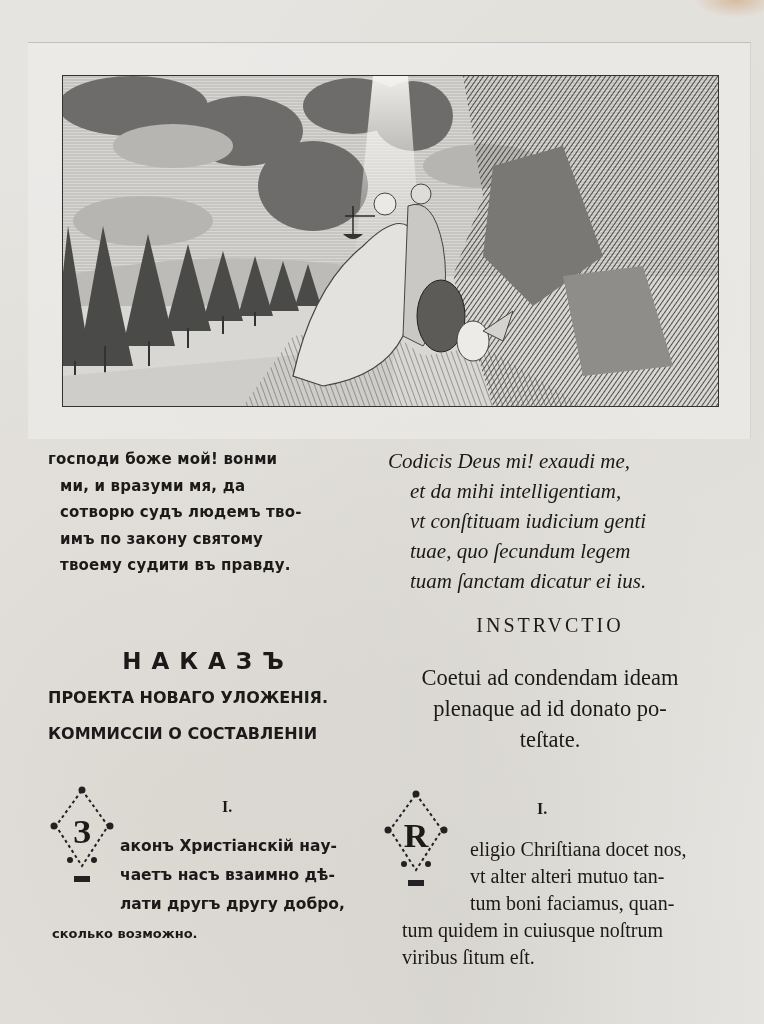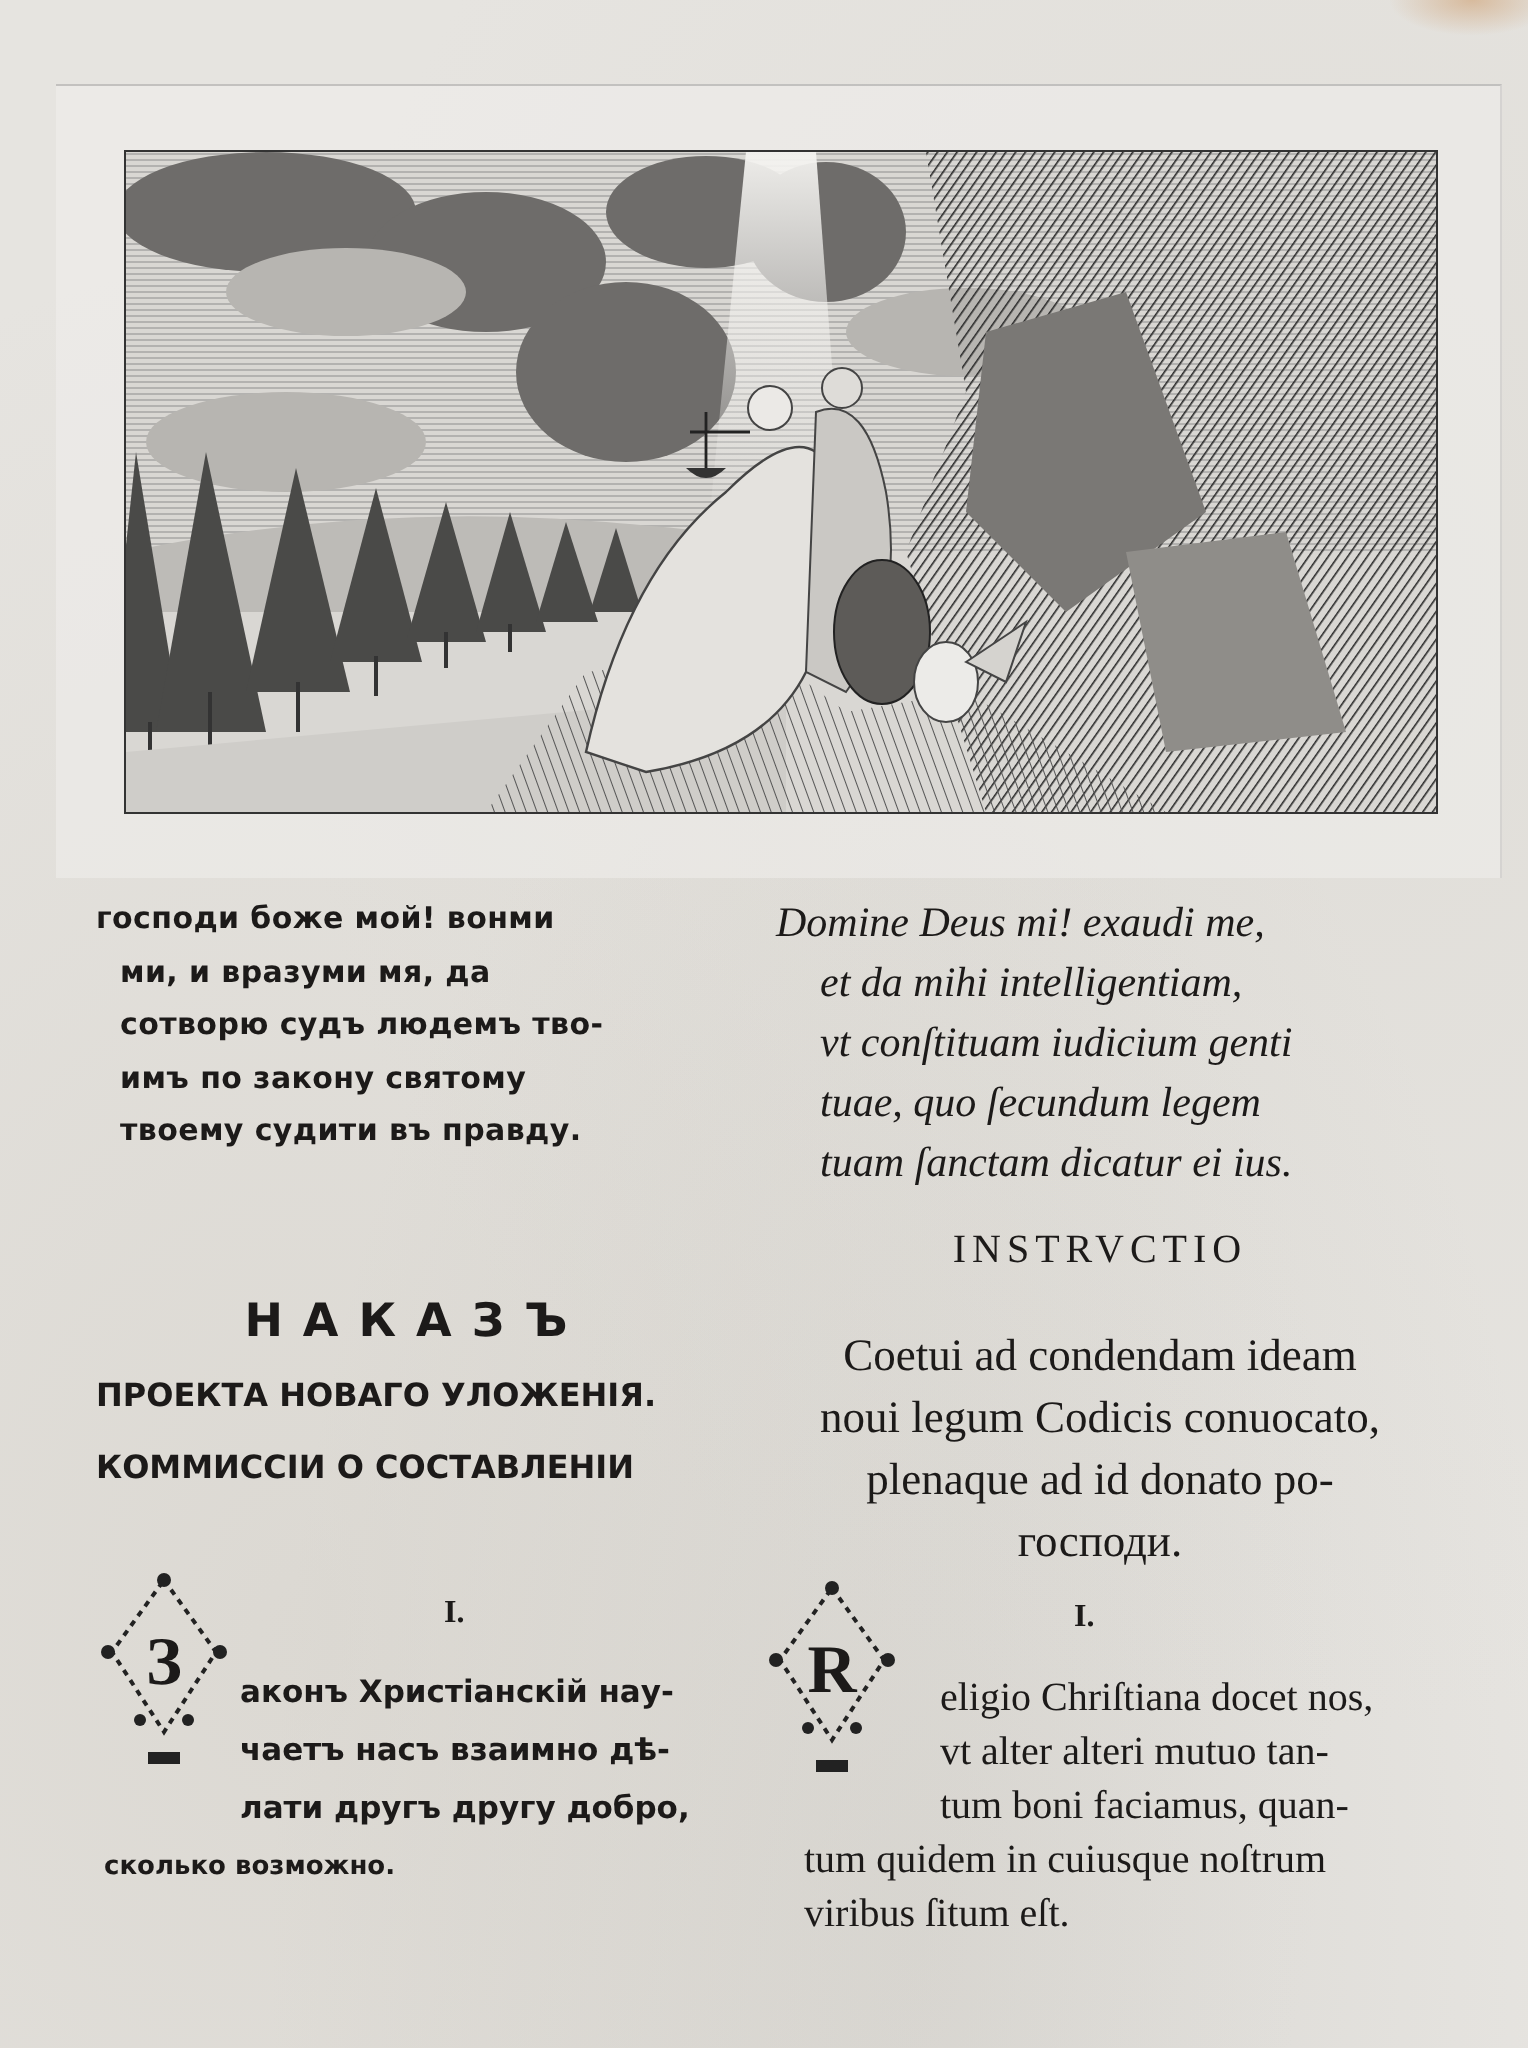--- a/index.html
+++ b/index.html
@@ -145,39 +145,38 @@
 
 <div class="col ru-verse">
   <span>господи боже мой! вонми</span>
   <span class="indent">ми, и вразуми мя, да</span>
   <span class="indent">сотворю судъ людемъ тво-</span>
   <span class="indent">имъ по закону святому</span>
   <span class="indent">твоему судити въ правду.</span>
 </div>
 
 <div class="col la-verse">
-  <span>Domine Deus mi! exaudi me,</span>
+  <span>Codicis Deus mi! exaudi me,</span>
   <span class="indent">et da mihi intelligentiam,</span>
   <span class="indent">vt conſtituam iudicium genti</span>
   <span class="indent">tuae, quo ſecundum legem</span>
   <span class="indent">tuam ſanctam dicatur ei ius.</span>
 </div>
 
 <div class="col ru-title">НАКАЗЪ</div>
 <div class="col la-title">INSTRVCTIO</div>
 
 <div class="col ru-sub">
   <span>ПРОЕКТА НОВАГО УЛОЖЕНІЯ.</span>
   <span>КОММИССІИ О СОСТАВЛЕНІИ</span>
 </div>
 <div class="col la-sub">
   <span>Coetui ad condendam ideam</span>
-  <span>noui legum Codicis conuocato,</span>
   <span>plenaque ad id donato po-</span>
-  <span>господи.</span>
+  <span>teſtate.</span>
 </div>
 
 <div class="num ru-num">I.</div>
 <div class="num la-num">I.</div>
 
 <div class="dropcap ru-cap">
   <svg width="64" height="104" viewBox="0 0 64 104">
     <g fill="none" stroke="#222" stroke-width="2" stroke-dasharray="3 3">
       <path d="M32,6 L58,42 L32,82 L6,42 Z"></path>
     </g>

